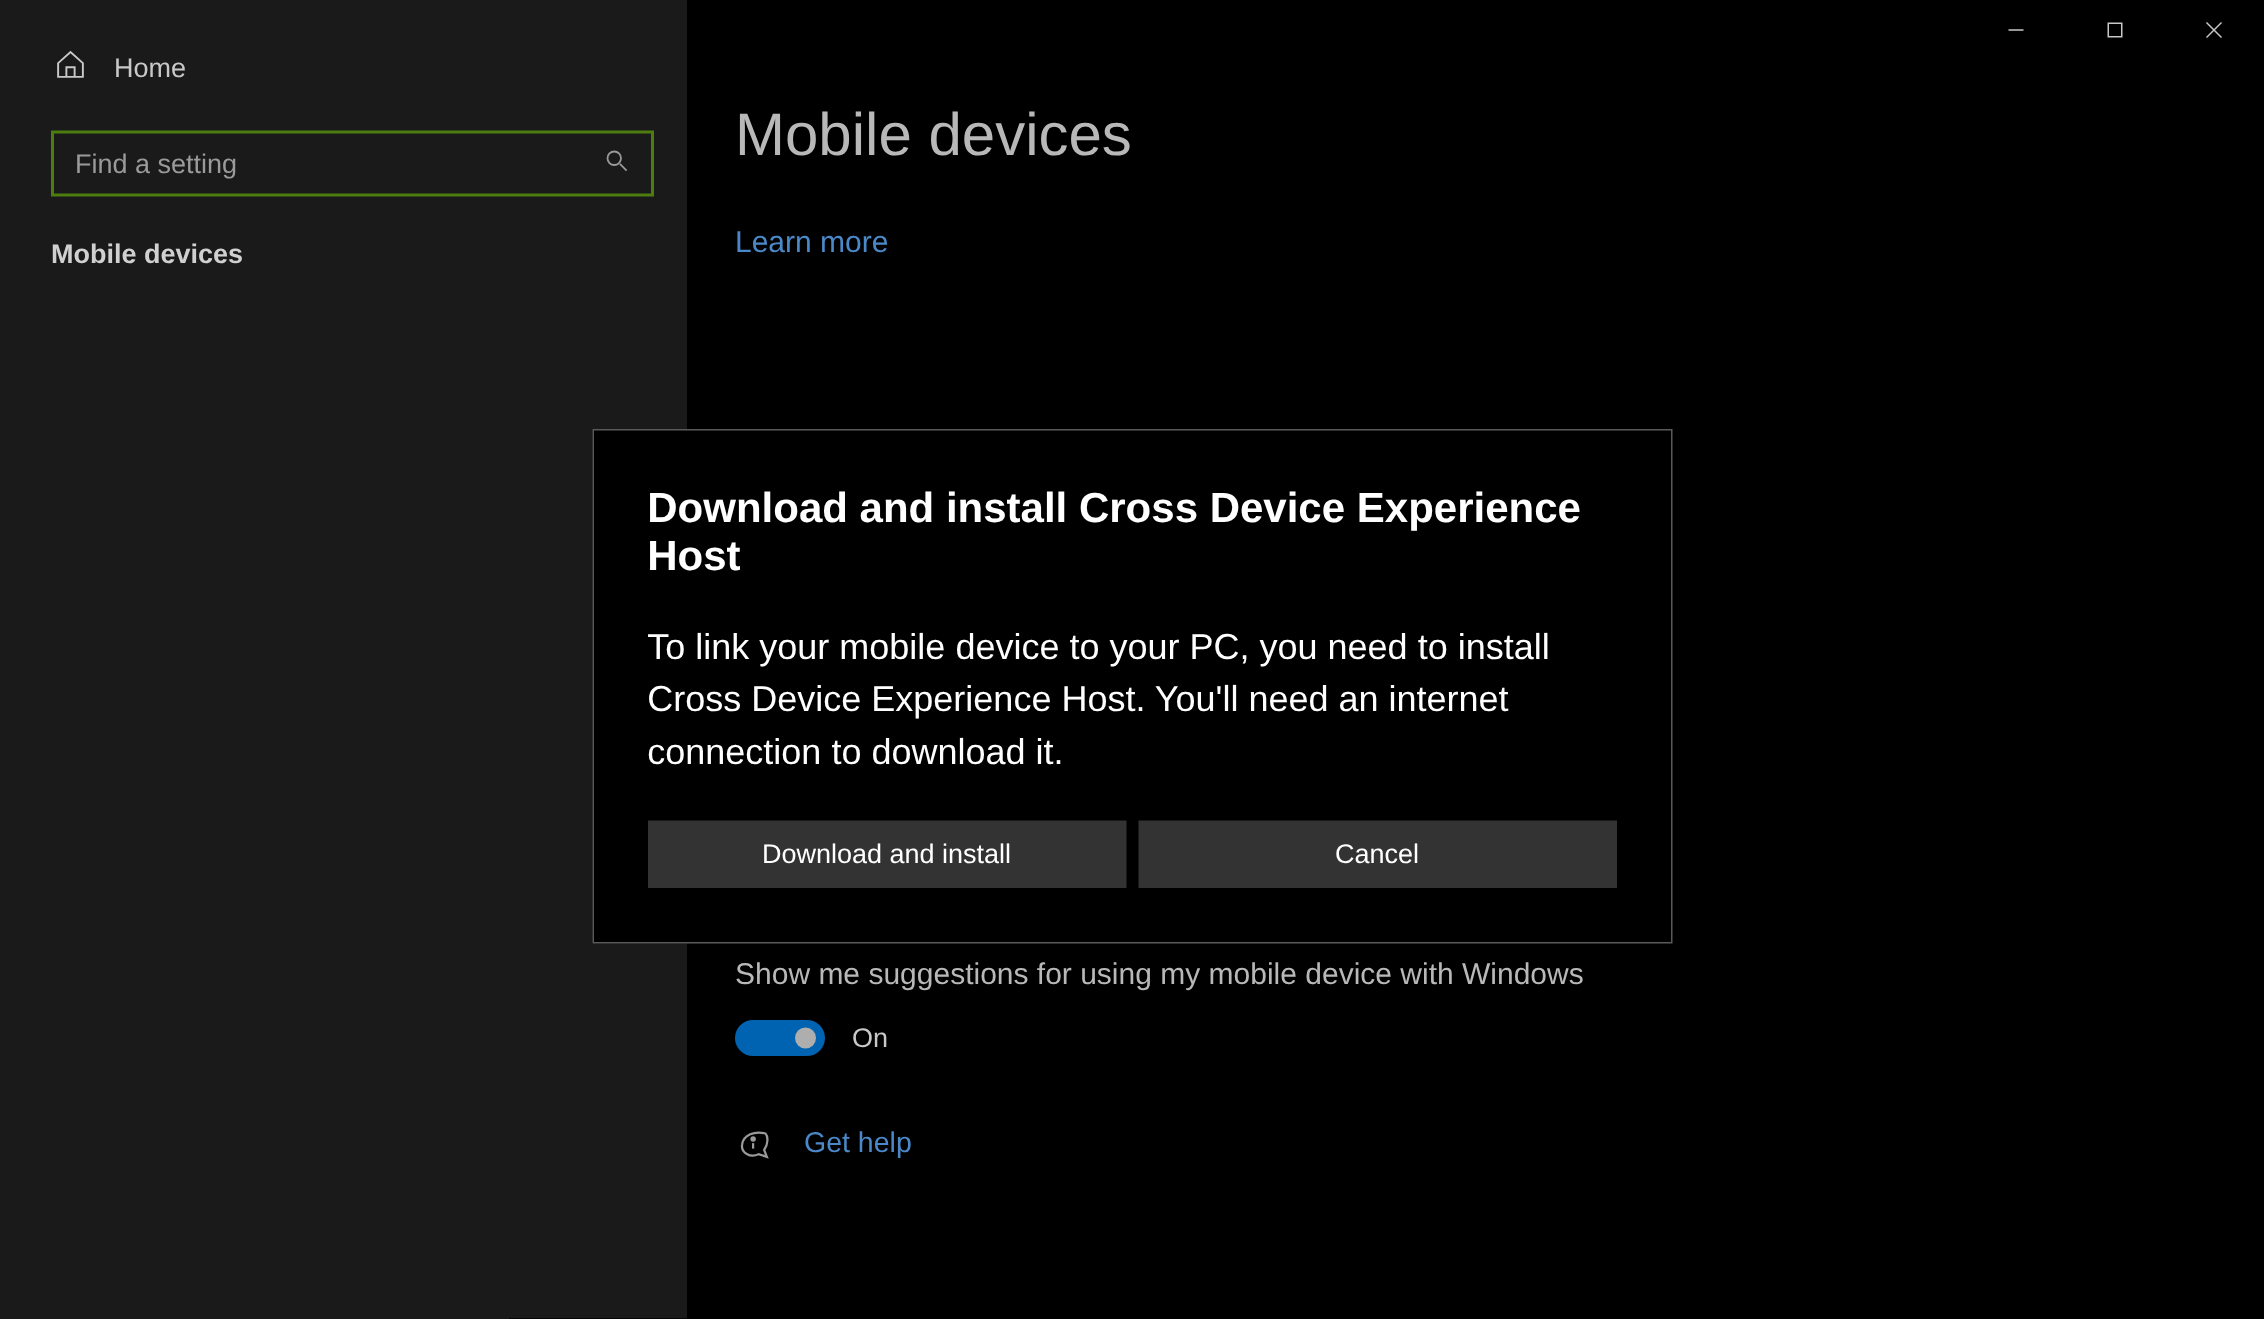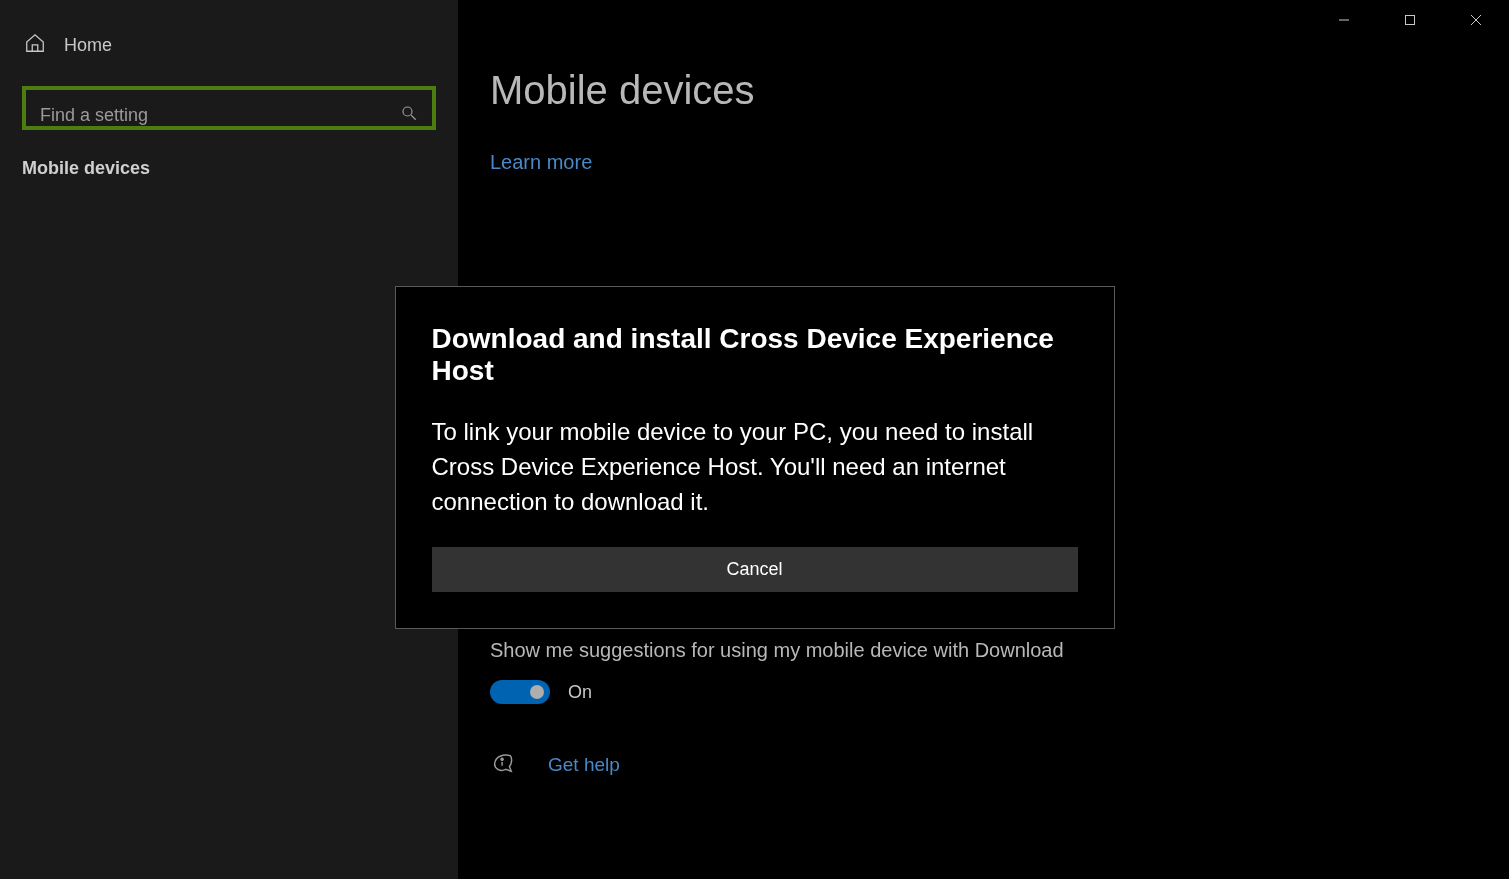--- a/index.html
+++ b/index.html
@@ -26,36 +26,36 @@
       padding-left: 24px;
       gap: 40px;
     }
     .back-btn {
       width: 20px; height: 20px;
       display: flex; align-items: center; justify-content: center;
       cursor: pointer;
       color: #d0d0d0;
     }
     .titlebar-title { font-size: 15px; color: #c8c8c8; font-weight: 400; }
-    .nav-section { padding: 22px 22px 0 22px; }
+    .nav-section { padding: 22px 22px 0 22px; margin-left: 12px; }
     .home-row {
       display: flex; align-items: center; gap: 18px;
       padding: 10px 2px;
       cursor: pointer;
       color: #c8c8c8;
       margin-bottom: 18px;
     }
     .home-row svg { width: 22px; height: 22px; }
     .home-label { font-size: 18px; }
     .search-box {
-      border: 4px solid #4d7c0f;
+      border: 2px solid #4d7c0f;
       background: transparent;
       height: 44px;
       display: flex;
-      align-items: flex-end;
+      align-items: center;
       padding: 0 14px;
       margin-bottom: 20px;
     }
     .search-input {
       flex: 1;
       background: transparent;
       border: none;
       outline: none;
       color: #c8c8c8;
       font-size: 18px;
@@ -137,21 +137,21 @@
       position: absolute;
       width: 14px; height: 14px;
       border-radius: 50%;
       background: #aeaeae;
       top: 5px;
       right: 6px;
     }
     .toggle-state { font-size: 18px; color: #c8c8c8; }
     .help-links { margin-top: 48px; }
     .help-row {
-      display: flex; align-items: center; gap: 32px;
+      display: flex; gap: 20px;
       margin-bottom: 14px;
     }
     .help-icon { width: 26px; height: 22px; color: #9a9a9a; }
     .help-link { font-size: 19px; color: #4a88c7; cursor: pointer; }
     
     .modal-overlay {
       position: absolute;
       inset: 0;
       display: flex;
       align-items: flex-start;
@@ -241,21 +241,21 @@
 
     <div class="content">
       <h1 class="page-title">Mobile devices</h1>
       <a class="learn-link">Learn more</a>
 
       <div>
         <button class="sub-btn">Open Phone Link</button>
       </div>
 
       <div class="suggest-block">
-        <div class="suggest-label">Show me suggestions for using my mobile device with Download</div>
+        <div class="suggest-label">Show me suggestions for using my mobile device with Windows</div>
         <div class="toggle-row">
           <div class="toggle">
             <div class="toggle-knob"></div>
           </div>
           <span class="toggle-state">On</span>
         </div>
       </div>
 
       <div class="help-links">
         <div class="help-row">
@@ -271,16 +271,17 @@
       </div>
     </div>
   </main>
 </div>
 
 <div class="modal-overlay">
   <div class="modal">
     <h2 class="modal-title">Download and install Cross Device Experience Host</h2>
     <p class="modal-body">To link your mobile device to your PC, you need to install Cross Device Experience Host. You'll need an internet connection to download it.</p>
     <div class="modal-btns">
+      <button class="modal-btn">Download and install</button>
       <button class="modal-btn">Cancel</button>
     </div>
   </div>
 </div>
 
 </body></html>

